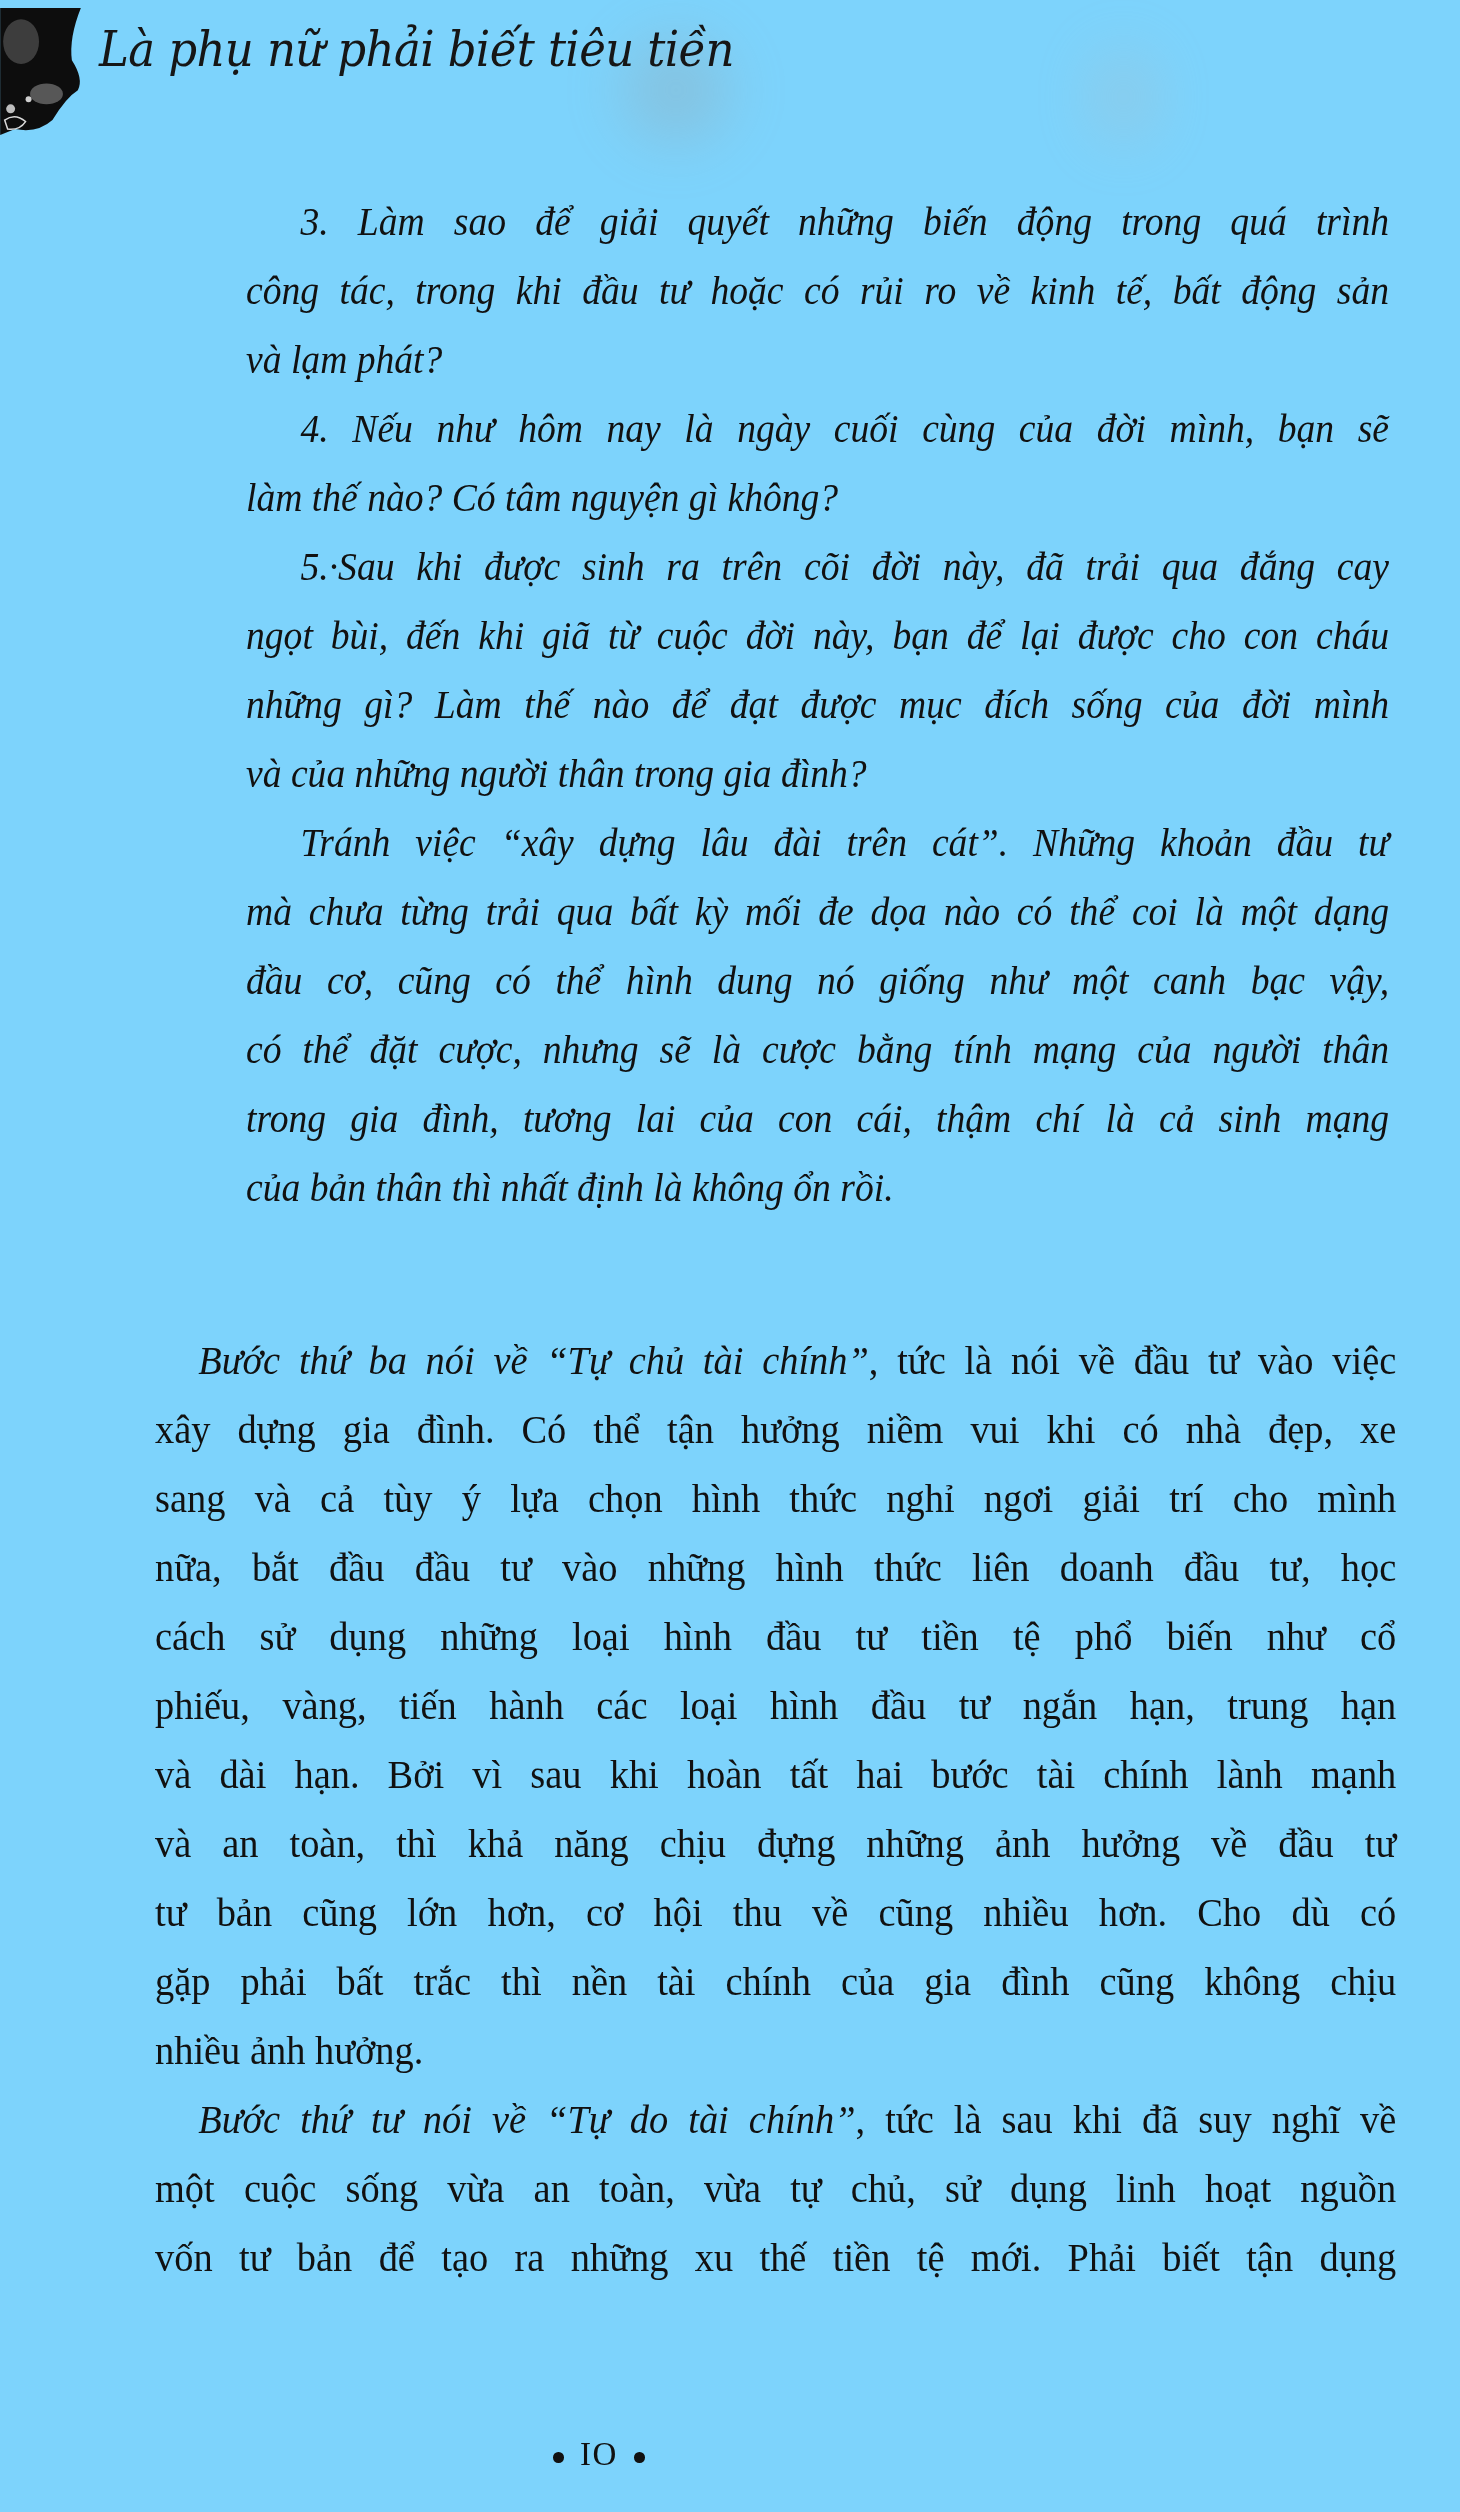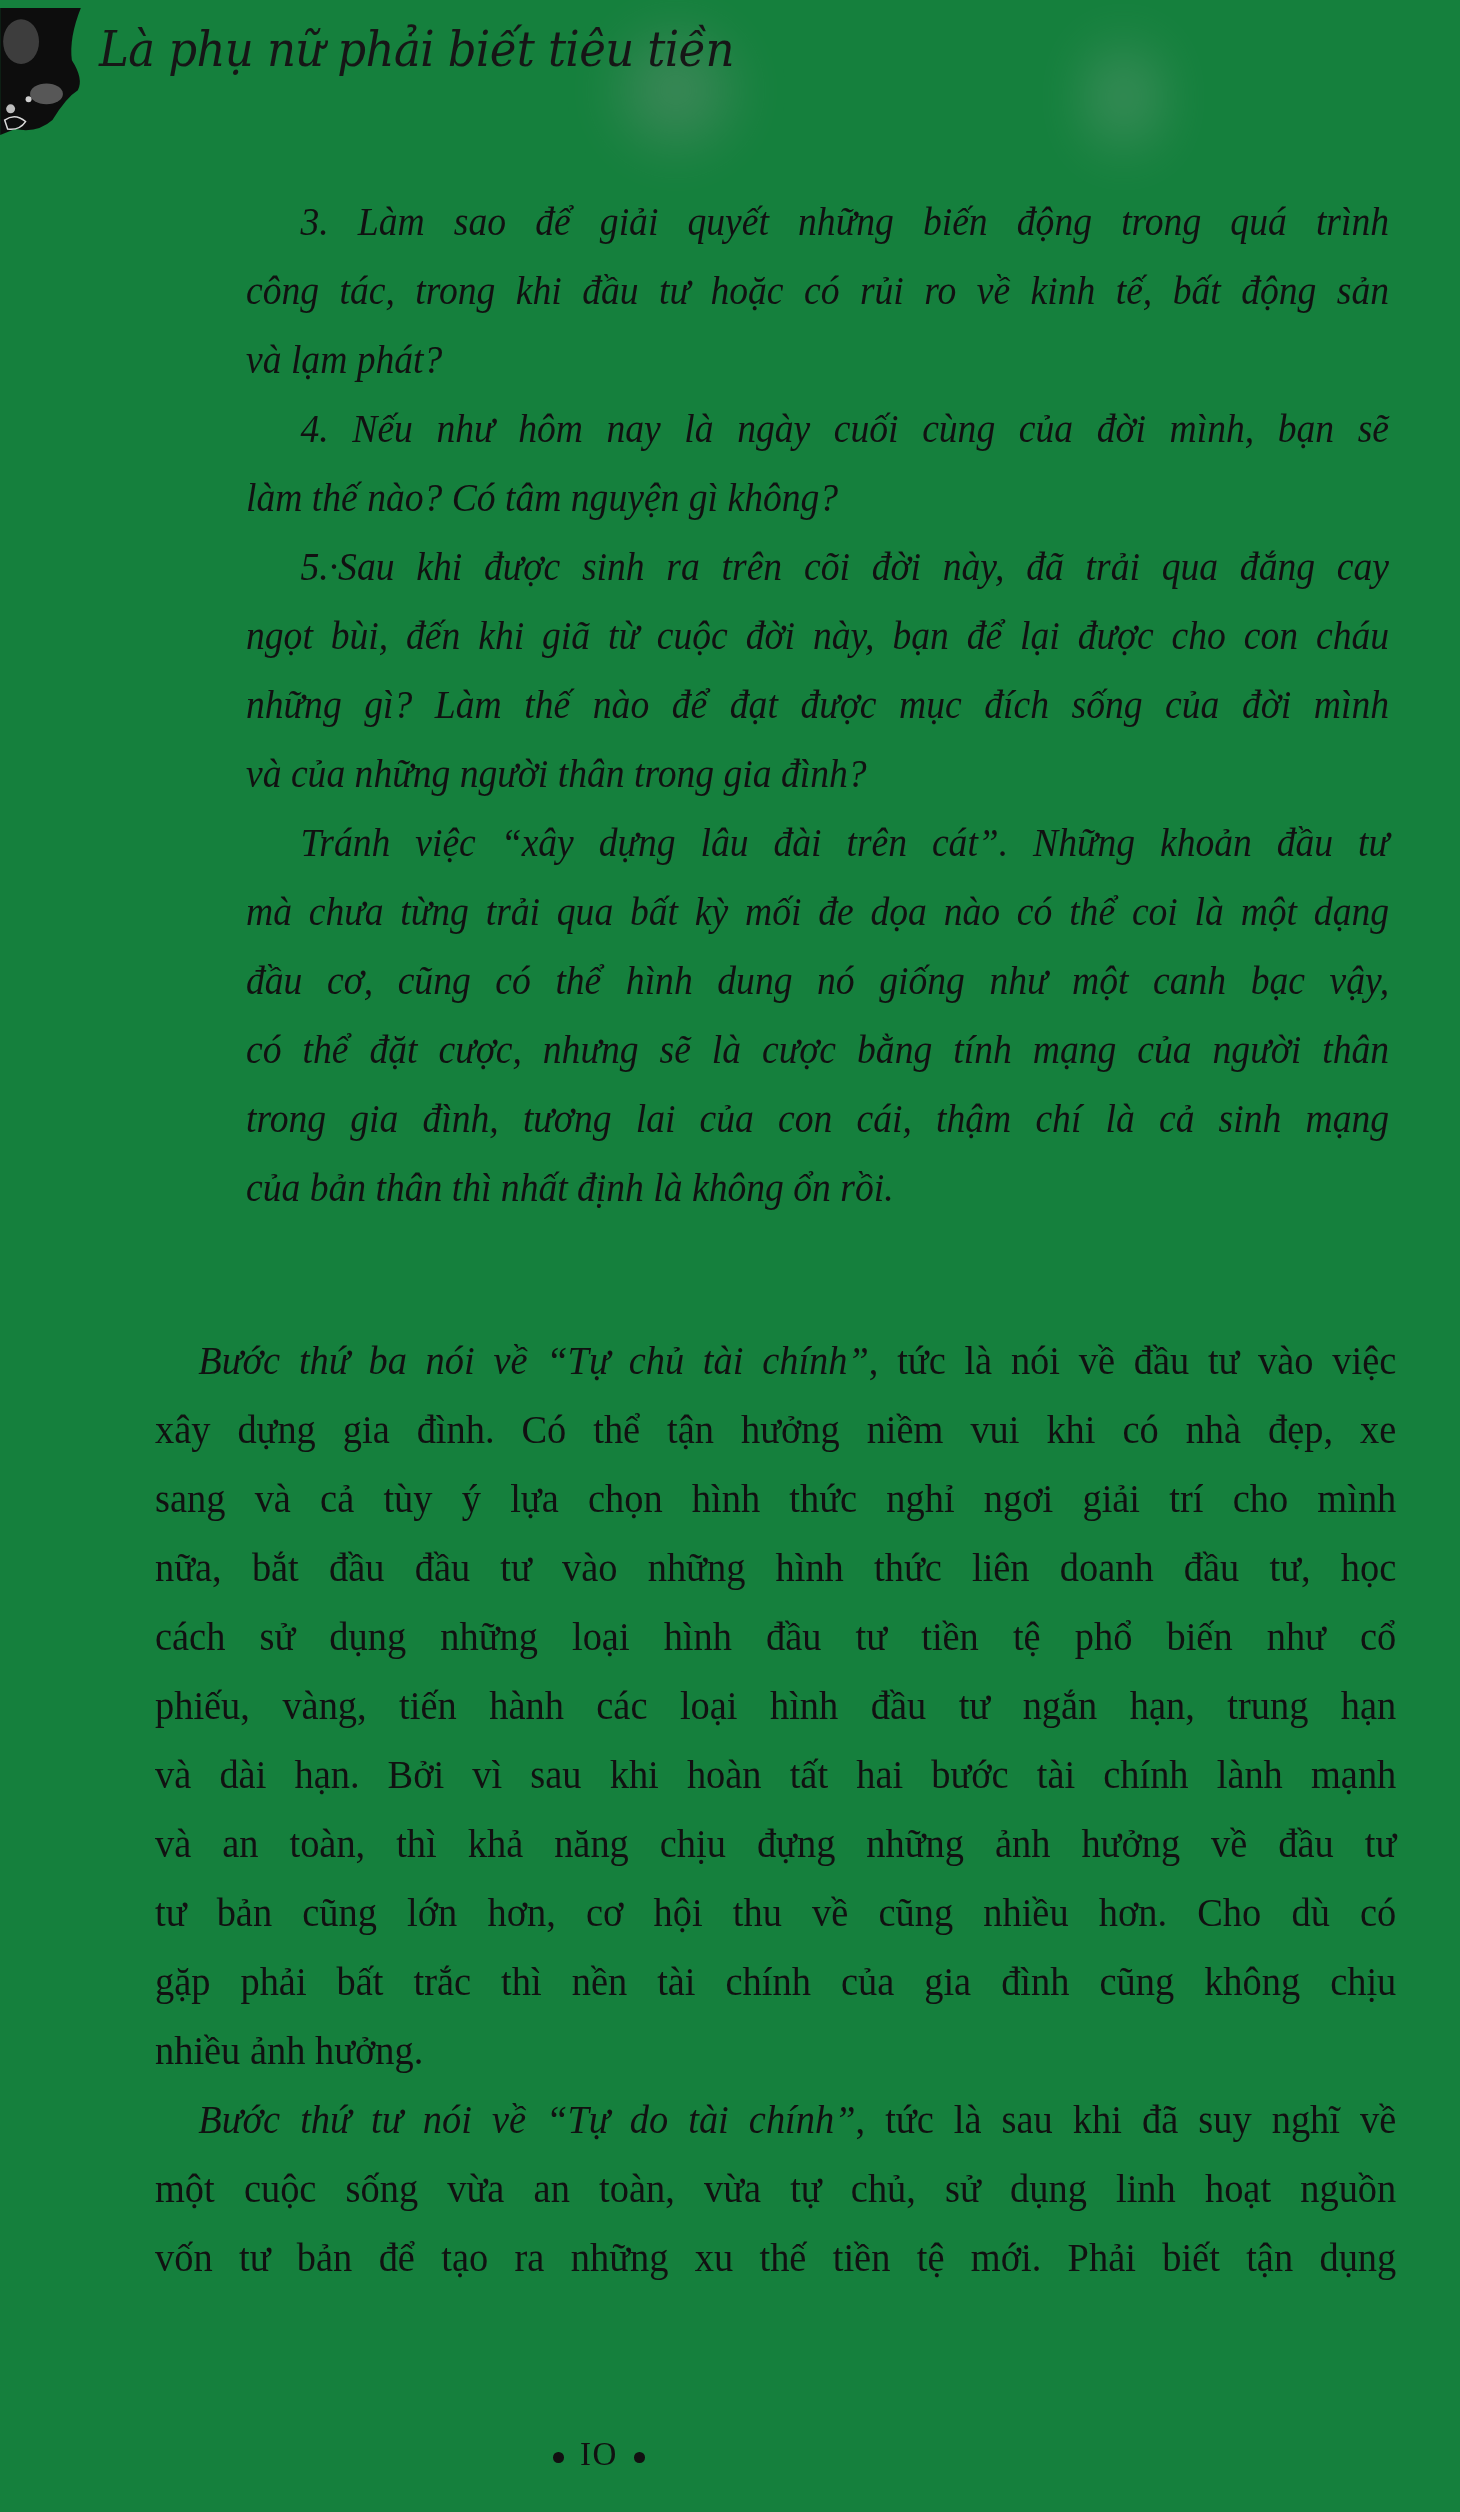--- a/index.html
+++ b/index.html
@@ -1,17 +1,17 @@
 <!DOCTYPE html>
 <html style="font-size:12px"><head>
 <meta charset="utf-8">
 <style>
   html, body { margin: 0; padding: 0; background: #ffffff; }
   body { width: 1461px; height: 2512px; position: relative; overflow: hidden; font-family: "Liberation Serif", "DejaVu Serif", serif; color: #111111; }
-  .page { position: absolute; inset: 0; background: #15803d; }
+  .page { position: absolute; inset: 0; background: #7dd3fc; }
   .smudge { position: absolute; border-radius: 50%; filter: blur(22.4px); opacity: 0.35; }
   .smudge.s1 { left: 590px; top: 7.5px; width: 172px; height: 164px; background: radial-gradient(circle, #9a9a9a 0%, rgba(255,255,255,0) 70%); }
   .smudge.s2 { left: 1075px; top: 0px; width: 97px; height: 194px; background: radial-gradient(circle, #b5b5b5 0%, rgba(255,255,255,0) 70%); opacity: .25; }
   .ornament { position: absolute; left: 0; top: 7.5px; width: 84px; height: 127px; }
   .running-title { position: absolute; left: 99px; top: 21px; font-family: "DejaVu Serif", serif; font-style: italic; font-size: 49px; letter-spacing: -0.7px; transform: scaleX(0.92); transform-origin: left; color: #161616; white-space: nowrap; }
   .block { position: absolute; }
   .line { display: block; white-space: nowrap; text-align: justify; text-align-last: justify; }
   .quote-block { left: 246px; width: 1143px; top: 187px; font-style: italic; font-size: 40px; line-height: 69px; transform: scaleX(0.94); transform-origin: left top; }
   .quote-block .line { width: 1216px; }
   .quote-block .first { text-indent: 58px; }

